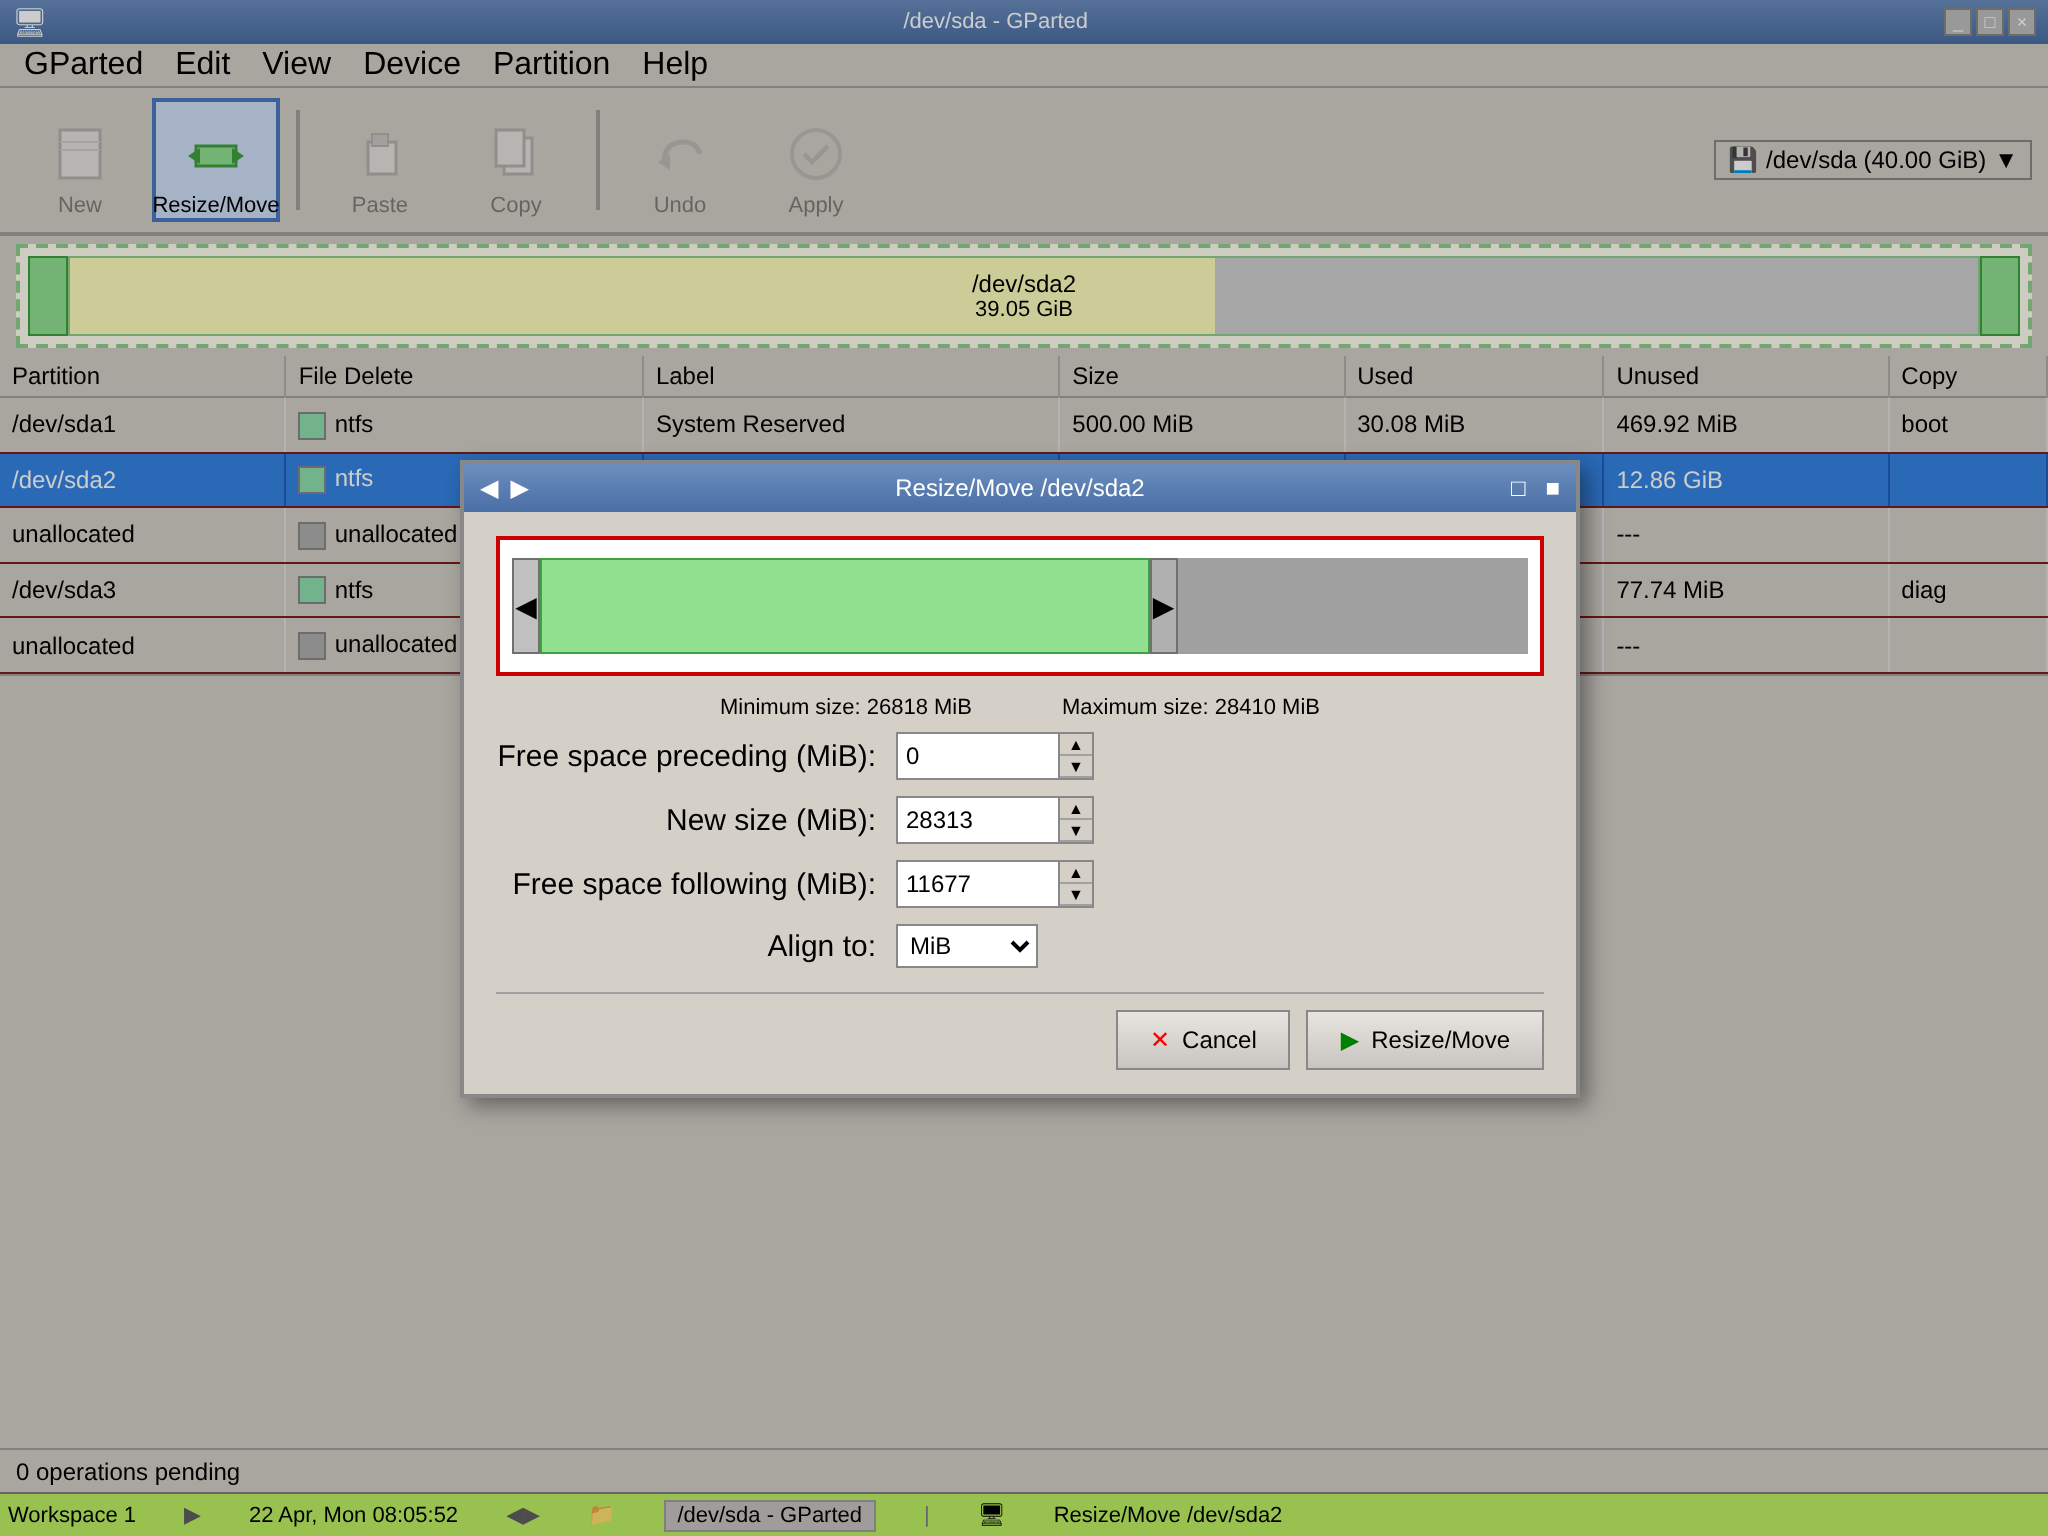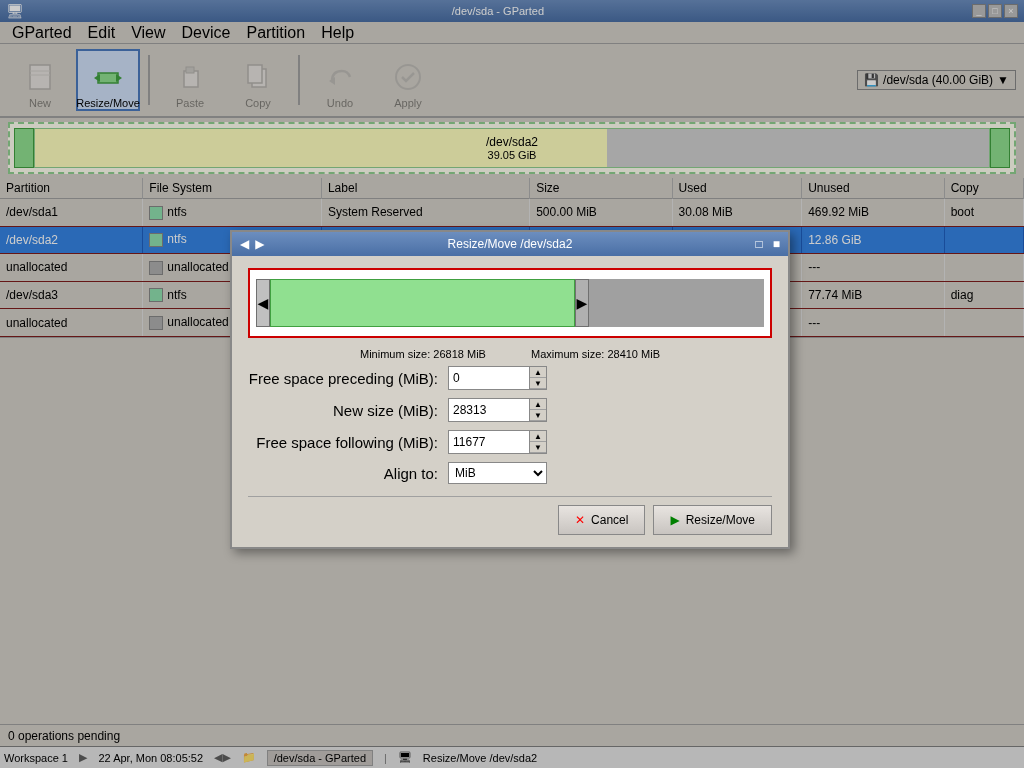--- a/index.html
+++ b/index.html
@@ -259,21 +259,21 @@
       background: #d4d0c8;
       border: none;
       cursor: pointer;
       display: flex;
       align-items: center;
       justify-content: center;
       font-size: 8px;
       border-bottom: 1px solid #a0a0a0;
     }
     .align-select {
-      width: 99px;
+      width: 71px;
       height: 22px;
       border: 1px solid #888;
       background: white;
       font-size: 12px;
       padding: 0 2px;
     }
 
     
     .dialog-btn {
       height: 30px;
@@ -307,27 +307,27 @@
       align-items: center;
       padding: 0 8px;
       font-size: 12px;
     }
 
     
     #taskbar {
       position: absolute;
       bottom: 0; left: 0; right: 0;
       height: 22px;
-      background: #e5e5e5;
+      background: #bef264;
       border-top: 1px solid #808080;
       display: flex;
       align-items: center;
       padding: 0 4px;
       font-size: 11px;
-      gap: 11px;
+      gap: 24px;
     }
     .taskbar-item {
       padding: 1px 6px;
       border: 1px solid #a0a0a0;
       background: #c8c4c0;
       font-size: 11px;
     }
 
     .size-info {
       font-size: 11px;
@@ -436,21 +436,21 @@
     </div>
   </div>
   <div class="disk-segment" style="flex: 0 0 2%; background:#90e090; border:1px solid #40a040;"></div>
 </div>
 
 <div id="partition-area" style="height: 160px; overflow:auto; border-bottom: 1px solid #a0a0a0;">
   <table>
     <thead>
       <tr>
         <th>Partition</th>
-        <th>File System</th>
+        <th>File Delete</th>
         <th>Label</th>
         <th>Size</th>
         <th>Used</th>
         <th>Unused</th>
         <th>Copy</th>
       </tr>
     </thead>
     <tbody id="partition-tbody">
 
     <tr>

